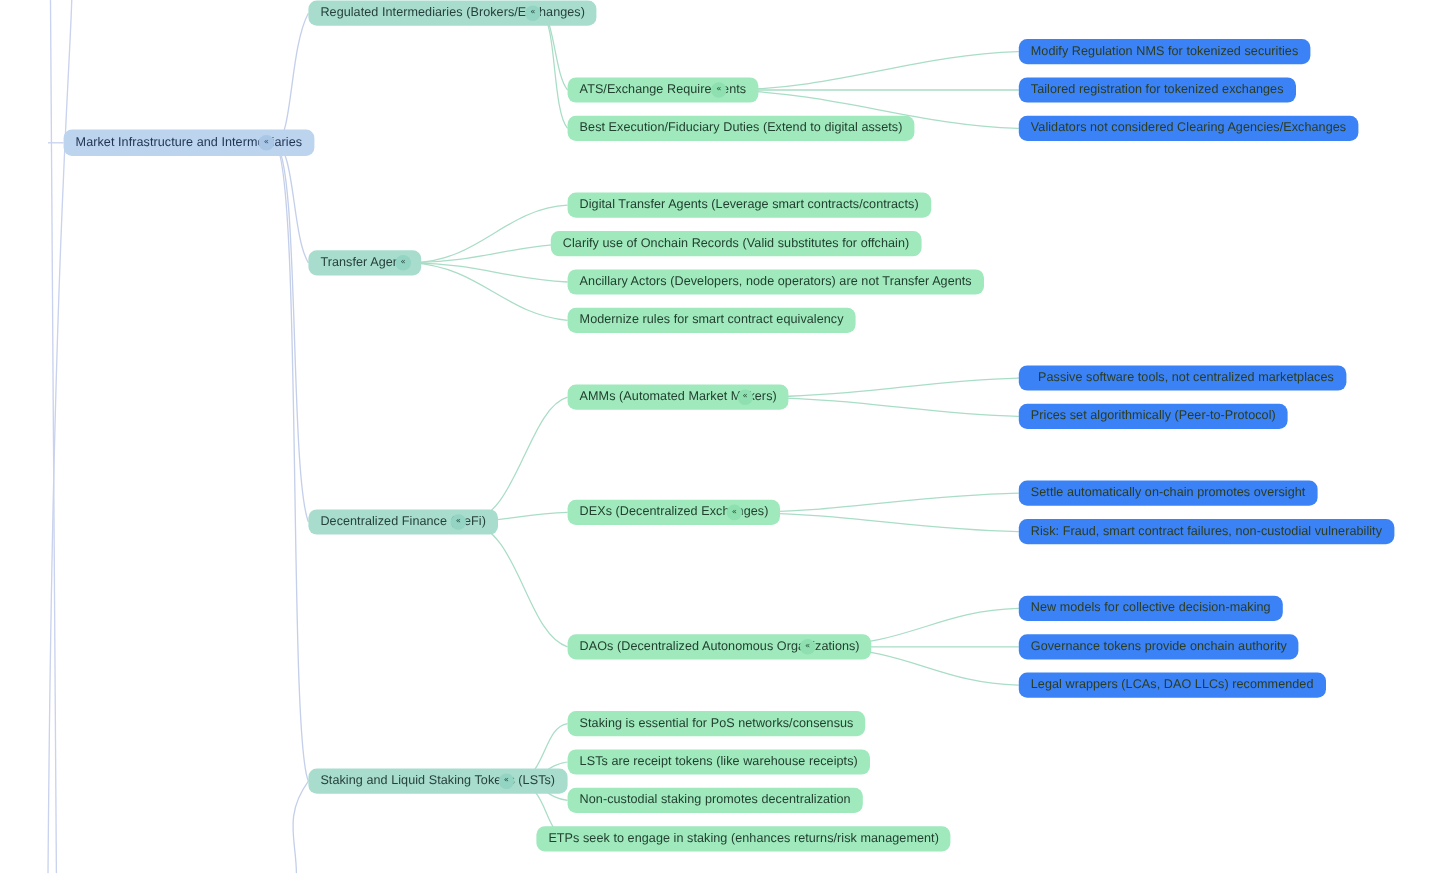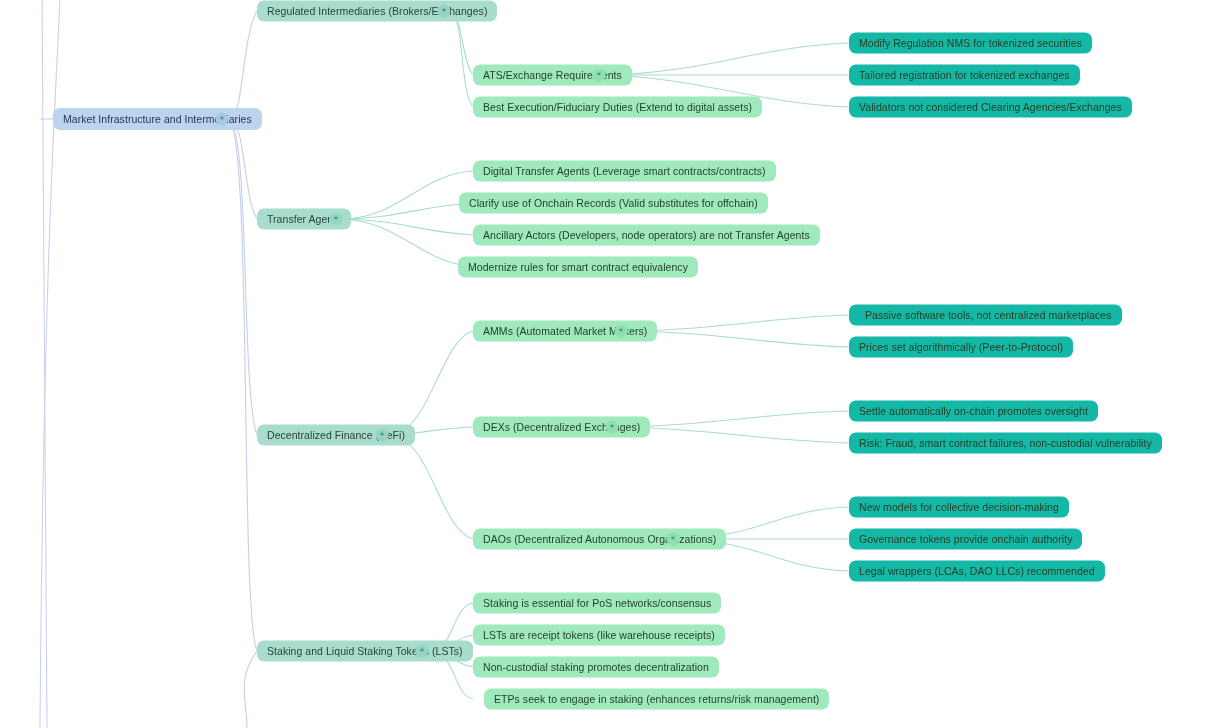--- a/index.html
+++ b/index.html
@@ -49,21 +49,21 @@
   }
   .node.lvl2 {
     background: #a8ddcd;
     color: #26413c;
   }
   .node.lvl3 {
     background: #9fe9bd;
     color: #22402f;
   }
   .node.lvl4 {
-    background: #14b8a6;
+    background: #3b82f6;
     color: #2c3c22;
     align-items: flex-end;
   }
   .badge {
     position: absolute;
     width: 13px;
     height: 13px;
     border-radius: 50%;
     transform: translate(-50%, -50%);
     display: flex;
@@ -177,21 +177,21 @@
 
   <div class="node lvl3" style="left:473px;top:171px;">
     <span>Digital Transfer Agents (Leverage smart contracts/contracts)</span>
   </div>
   <div class="node lvl3" style="left:459px;top:203px;">
     <span>Clarify use of Onchain Records (Valid substitutes for offchain)</span>
   </div>
   <div class="node lvl3" style="left:473px;top:235px;">
     <span>Ancillary Actors (Developers, node operators) are not Transfer Agents</span>
   </div>
-  <div class="node lvl3" style="left:458px;top:267px;">
+  <div class="node lvl3" style="left:473px;top:267px;">
     <span>Modernize rules for smart contract equivalency</span>
   </div>
 
   <div class="node lvl2" style="left:257px;top:435px;">
     <span>Decentralized Finance (DeFi)</span>
   </div>
   <div class="badge b2" style="left:382px;top:435px;">
     <span>«</span>
   </div>
 
@@ -246,17 +246,17 @@
 
   <div class="node lvl3" style="left:473px;top:603px;">
     <span>Staking is essential for PoS networks/consensus</span>
   </div>
   <div class="node lvl3" style="left:473px;top:635px;">
     <span>LSTs are receipt tokens (like warehouse receipts)</span>
   </div>
   <div class="node lvl3" style="left:473px;top:667px;">
     <span>Non-custodial staking promotes decentralization</span>
   </div>
-  <div class="node lvl3" style="left:484px;top:699px;">
+  <div class="node lvl3" style="left:447px;top:699px;">
     <span>ETPs seek to engage in staking (enhances returns/risk management)</span>
   </div>
 
 </div>
 
 </body></html>

